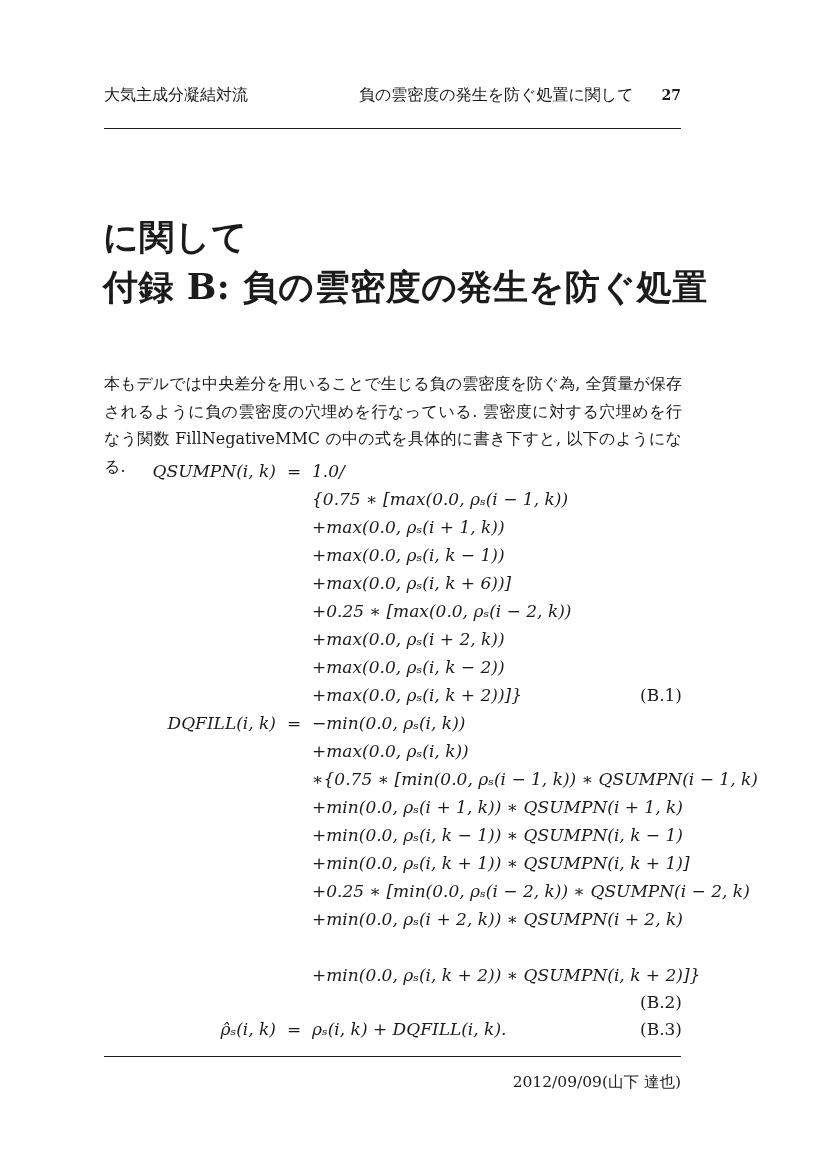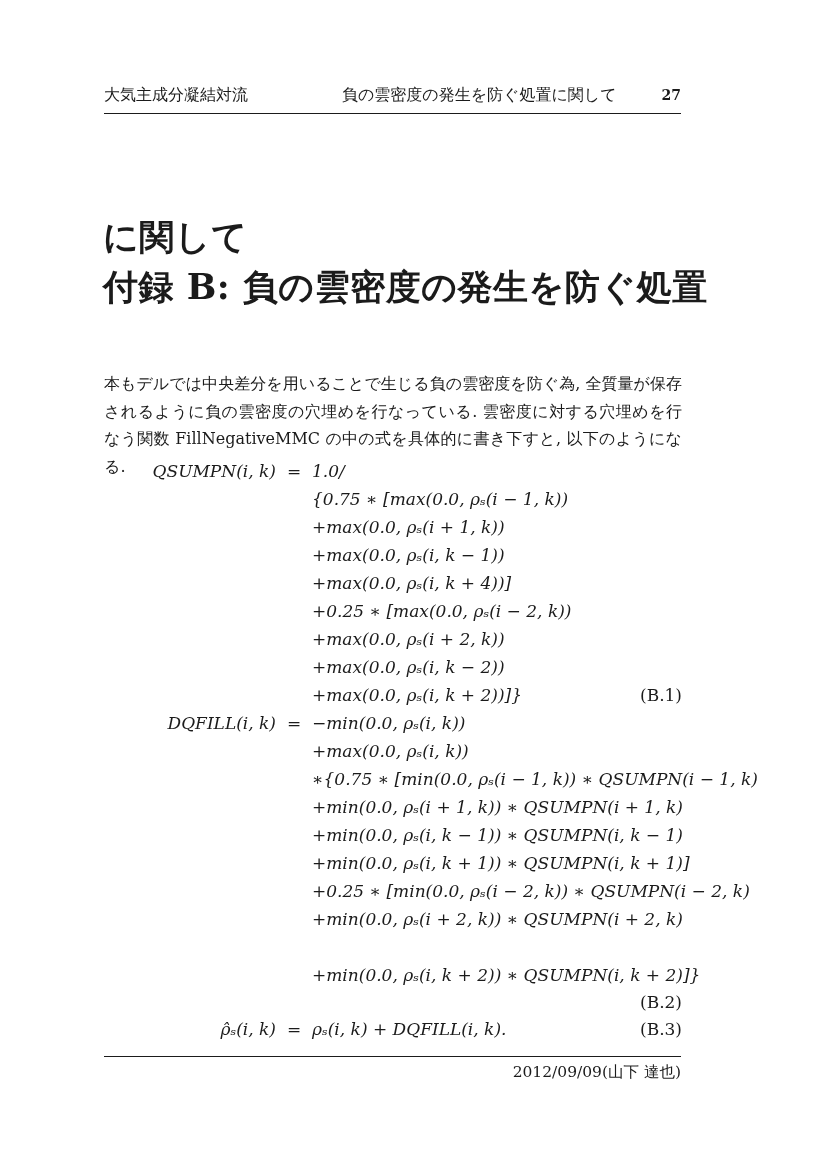--- a/index.html
+++ b/index.html
@@ -16,24 +16,23 @@
 
   
   .hdr {
     position: absolute;
     left: 104px;
     top: 85px;
     width: 577px;
     display: flex;
     align-items: baseline;
     border-bottom: 1.5px solid #1b1b1b;
-    padding-bottom: 7px;
+    padding-bottom: 22px;
     font-size: 16px;
     font-family: "Liberation Sans", sans-serif;
-    gap: 17px;
   }
   .hdr-center { margin-left: auto; }
   .hdr-num {
     margin-left: 28px;
     font-weight: bold;
     font-family: "DejaVu Serif", serif;
     font-size: 14px;
   }
 
   
@@ -90,21 +89,21 @@
     margin-left: 26px;
   }
 
   
   .ftr {
     position: absolute;
     left: 104px;
     top: 1056px;
     width: 577px;
     border-top: 1.5px solid #1b1b1b;
-    padding-top: 5px;
+    padding-top: 15px;
     text-align: right;
     font-size: 15.5px;
     font-family: "DejaVu Serif", serif;
   }
 </style>
 </head>
 <body>
 
 <div class="page">
 
@@ -139,21 +138,21 @@
       <span class="eq-rhs">+max(0.0, ρₛ(i + 1, k))</span>
     </div>
     <div class="eq-row">
       <span class="eq-lhs"></span>
         <span class="eq-rel"></span>
       <span class="eq-rhs">+max(0.0, ρₛ(i, k − 1))</span>
     </div>
     <div class="eq-row">
       <span class="eq-lhs"></span>
         <span class="eq-rel"></span>
-      <span class="eq-rhs">+max(0.0, ρₛ(i, k + 4))]</span>
+      <span class="eq-rhs">+max(0.0, ρₛ(i, k + 6))]</span>
     </div>
     <div class="eq-row">
       <span class="eq-lhs"></span>
         <span class="eq-rel"></span>
       <span class="eq-rhs">+0.25 ∗ [max(0.0, ρₛ(i − 2, k))</span>
     </div>
     <div class="eq-row">
       <span class="eq-lhs"></span>
         <span class="eq-rel"></span>
       <span class="eq-rhs">+max(0.0, ρₛ(i + 2, k))</span>

